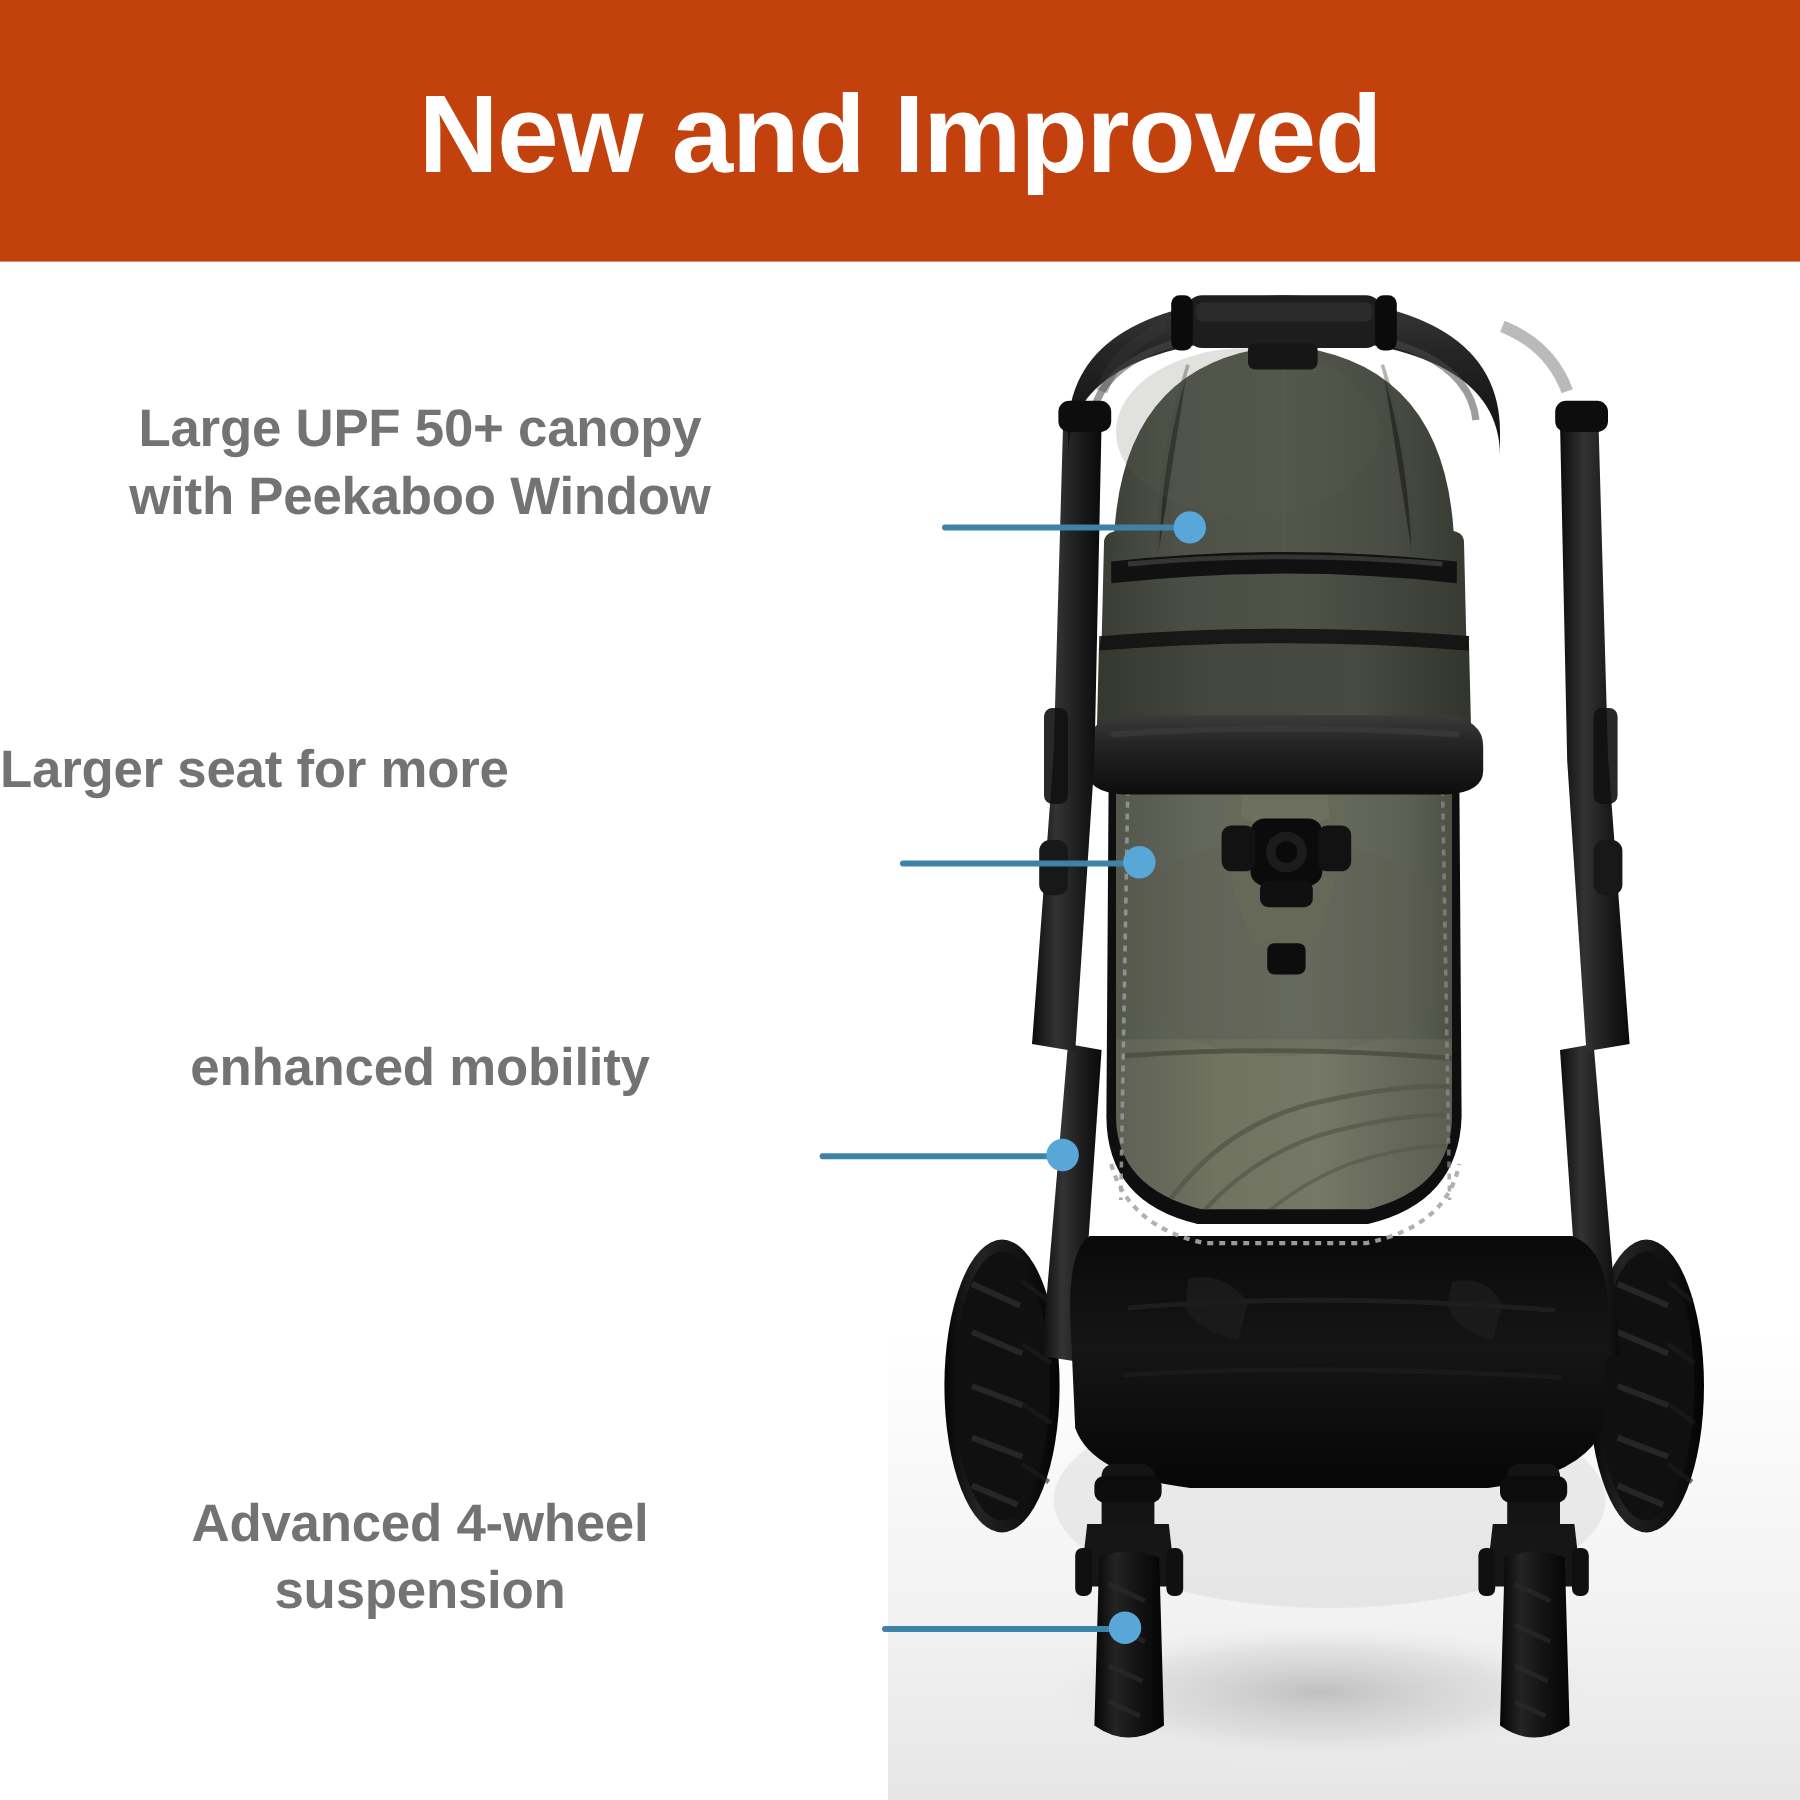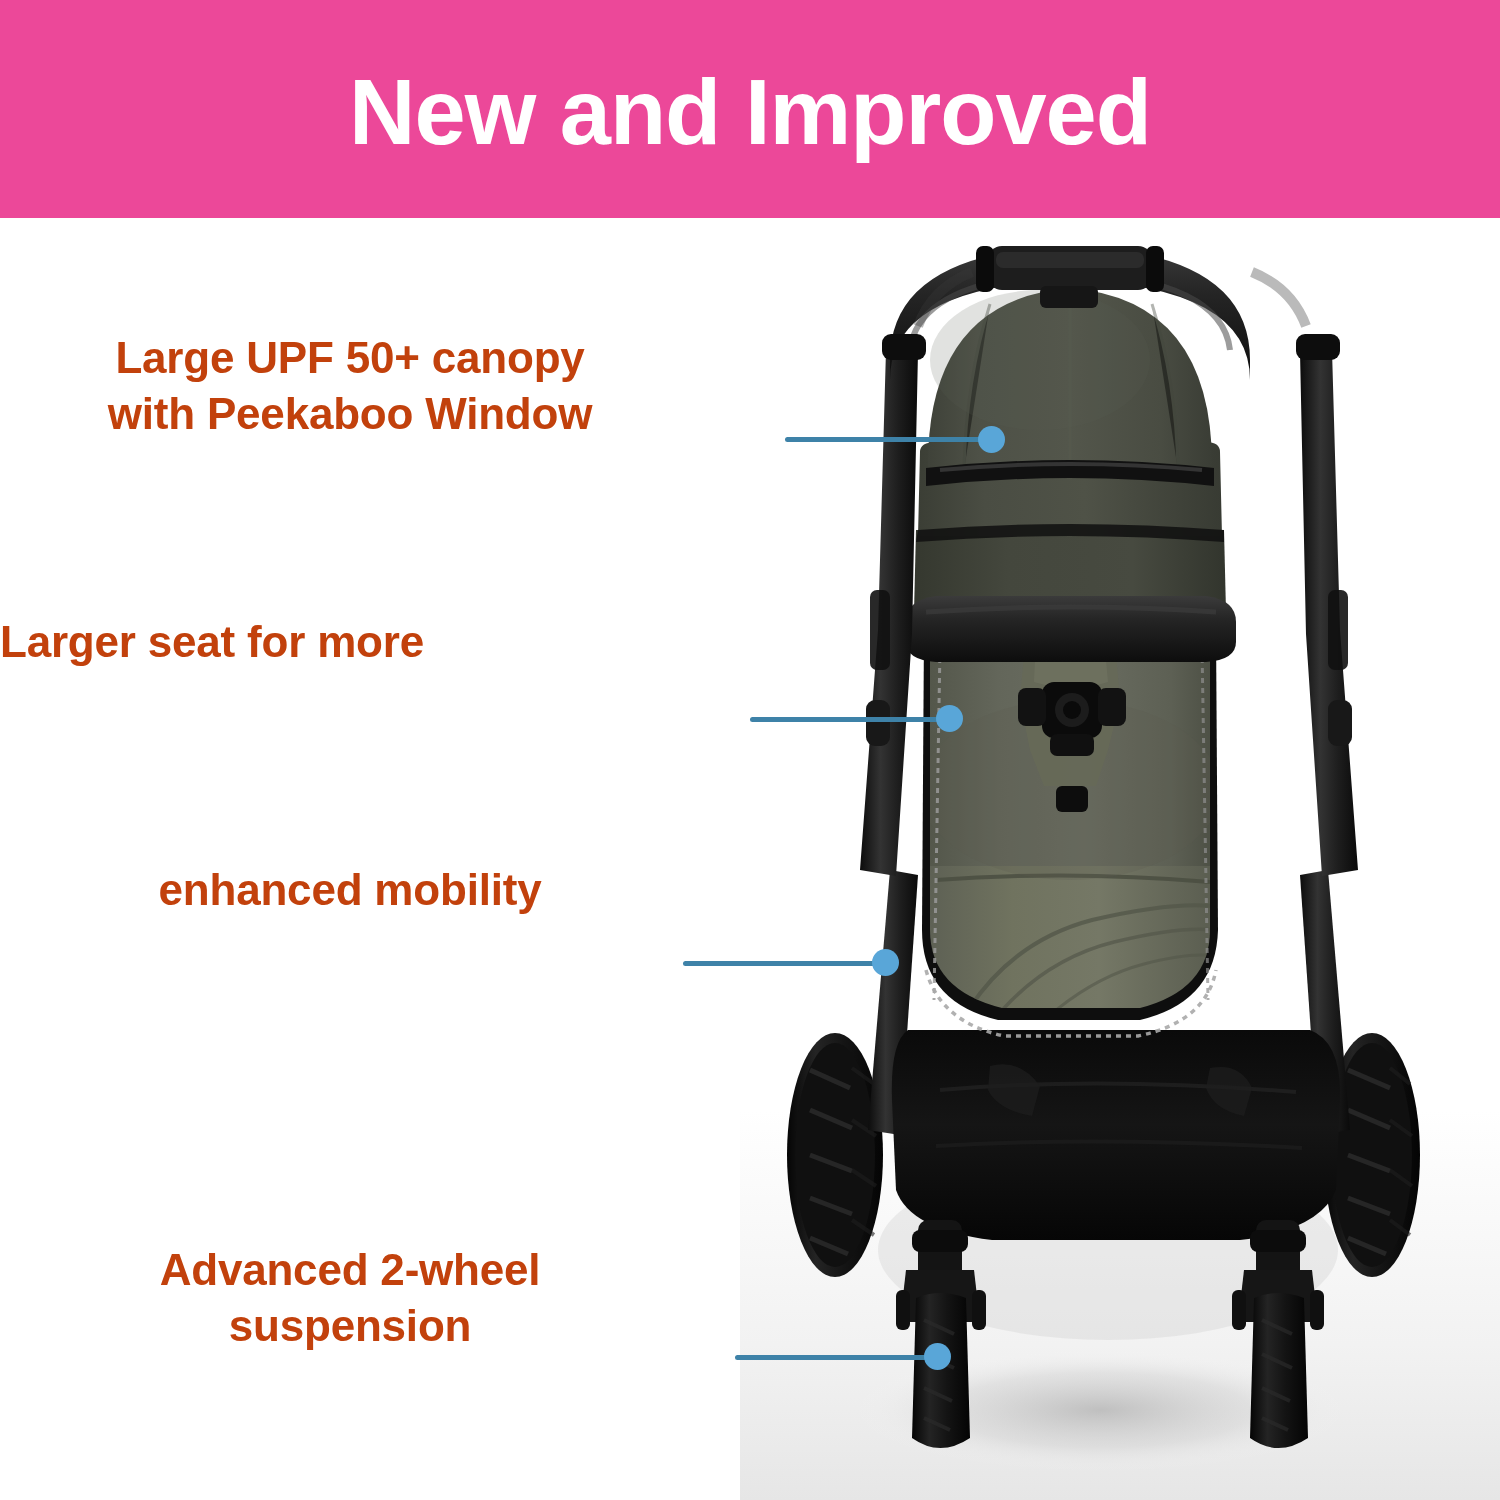--- a/index.html
+++ b/index.html
@@ -6,37 +6,37 @@
   body{
     width:1500px;height:1500px;
     font-family:"Liberation Sans", sans-serif;
     overflow:hidden;position:relative;
   }
   #page{position:relative;width:1500px;height:1500px;background:#ffffff;}
 
   
   .header-band{
     position:absolute;left:0;top:0;width:1500px;height:218px;
-    background:#ec4899;
+    background:#c2410c;
     display:flex;align-items:center;justify-content:center;
   }
   .header-title{
     color:#ffffff;
     font-size:92px;
     font-weight:700;
     letter-spacing:-1px;
     line-height:1;
     margin-top:6px;
     white-space:nowrap;
   }
 
   
   .callout-label{
     position:absolute;
-    color:#c2410c;
+    color:#737373;
     font-size:44px;
     font-weight:700;
     line-height:1.28;
     letter-spacing:-0.2px;
   }
   .callout-label .ln{display:block;}
   .lbl-1{left:0;top:330px;width:700px;text-align:center;}
   .lbl-2{left:0;top:614px;width:700px;}
   .lbl-3{left:0;top:862px;width:700px;text-align:center;}
   .lbl-4{left:0;top:1242px;width:700px;text-align:center;}
@@ -295,19 +295,19 @@
   <div class="leader ld2"></div>
   <div class="leader-dot dot2"></div>
 
   <div class="callout-label lbl-3">
     <span class="ln">enhanced mobility</span>
   </div>
   <div class="leader ld3"></div>
   <div class="leader-dot dot3"></div>
 
   <div class="callout-label lbl-4">
-    <span class="ln">Advanced 2-wheel</span>
+    <span class="ln">Advanced 4-wheel</span>
     <span class="ln">suspension</span>
   </div>
   <div class="leader ld4"></div>
   <div class="leader-dot dot4"></div>
 
 </div>
 
 </body></html>

